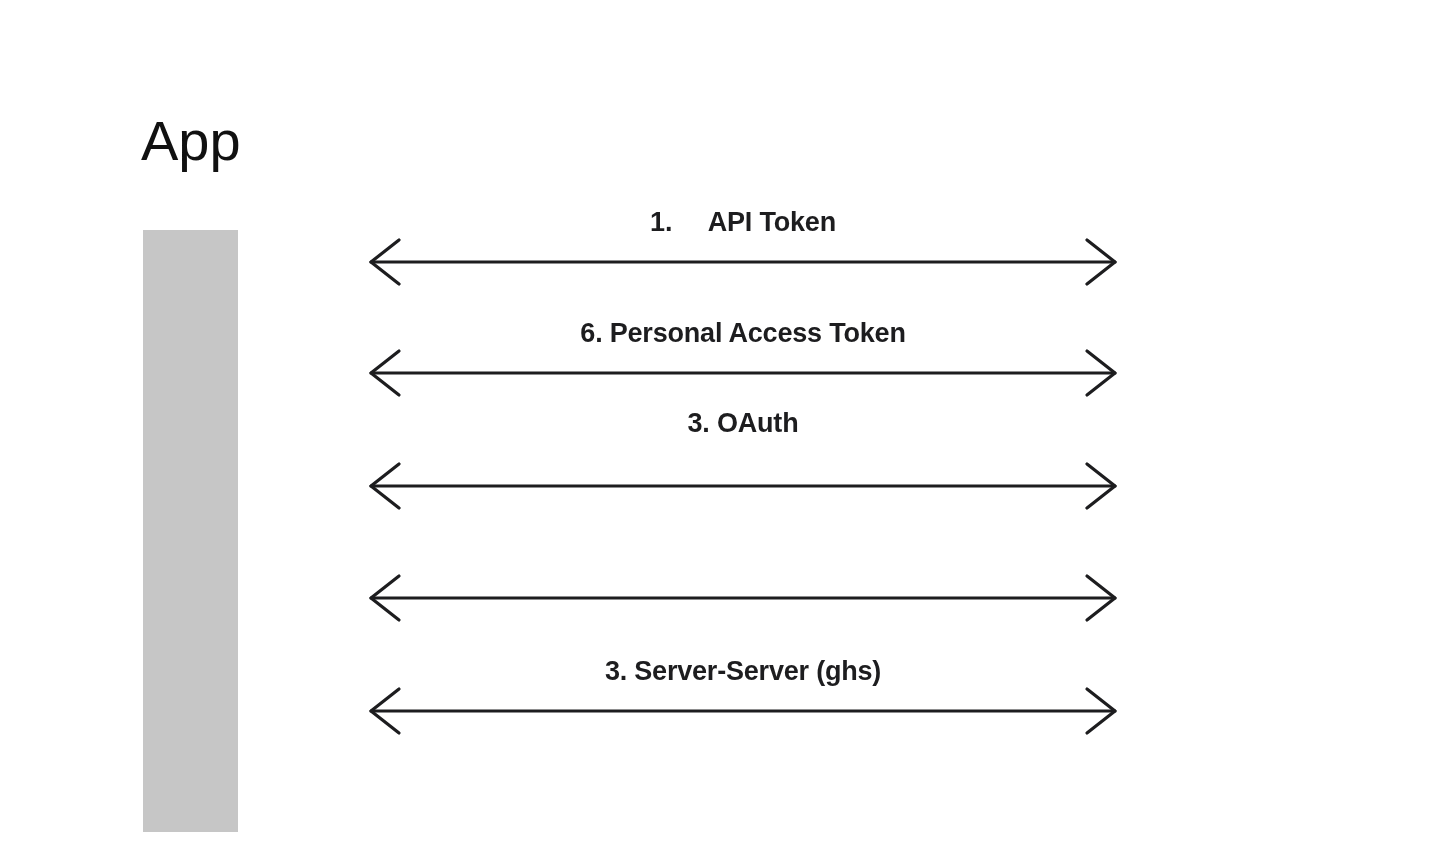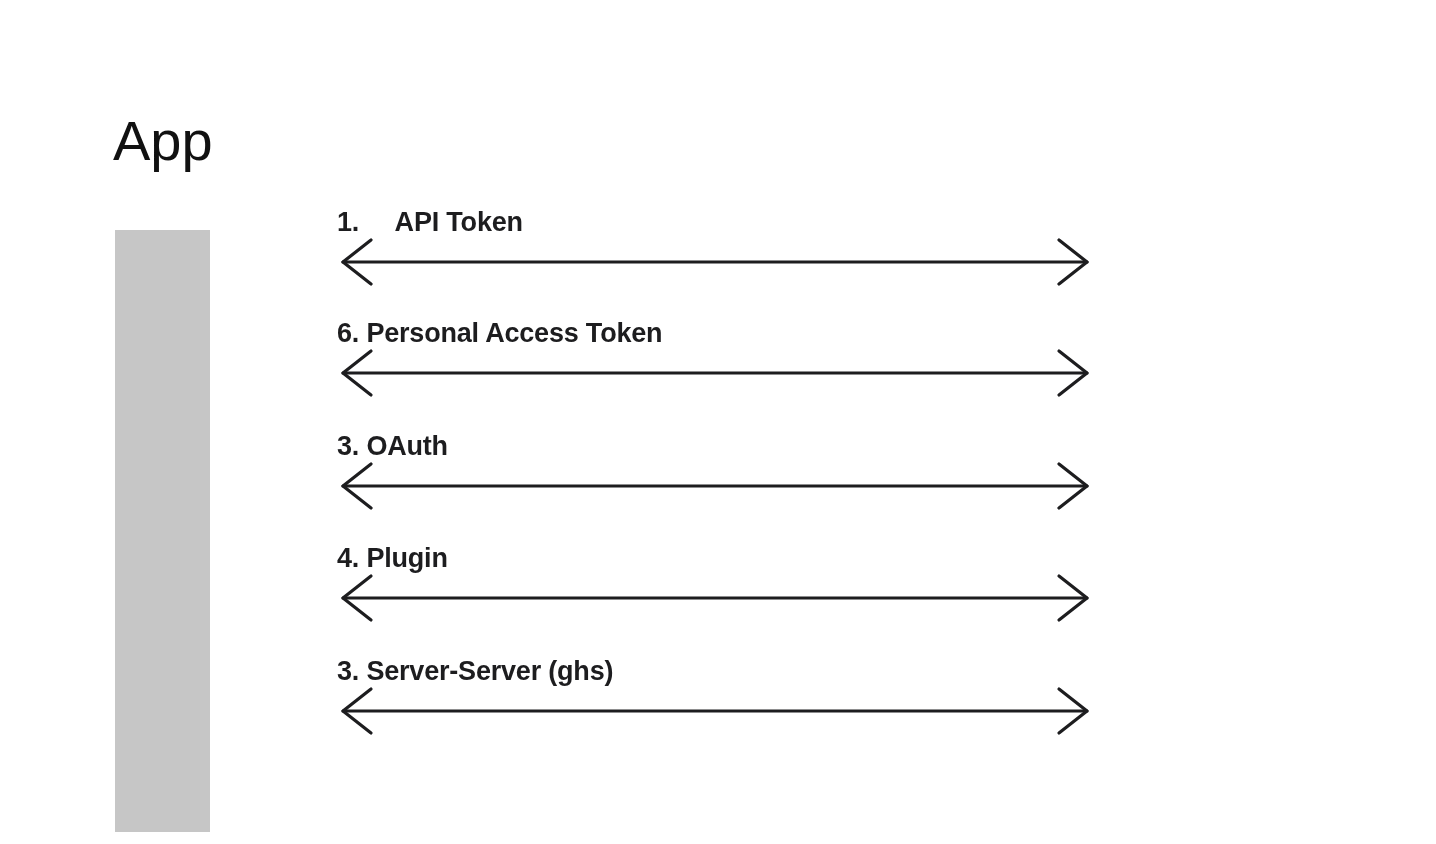--- a/index.html
+++ b/index.html
@@ -3,20 +3,21 @@
 <meta charset="utf-8">
 <style>
   html, body { margin: 0; padding: 0; background: #ffffff; }
   .frame {
     position: relative;
     width: 1156px;
     height: 844px;
     background: #ffffff;
     overflow: hidden;
     font-family: "Liberation Sans", sans-serif;
+    margin-left: 28px;
   }
   .page-title {
     position: absolute;
     left: 113px;
     top: 110px;
     font-size: 56px;
     font-weight: 400;
     color: #111111;
     letter-spacing: 0px;
     line-height: 1.1;
@@ -40,37 +41,37 @@
   }
   .bar.right {
     left: 1222px;
     width: 98px;
     background: linear-gradient(180deg, #7bbb53 0%, #8cd55f 55%, #9fec69 100%);
   }
   .conn-label {
     position: absolute;
     left: 337px;
     width: 756px;
-    text-align: left;
+    text-align: center;
     font-size: 27px;
     font-weight: 700;
     color: #1d1d1f;
     white-space: pre;
     letter-spacing: -0.2px;
   }
   .conn-arrow {
     position: absolute;
     left: 337px;
     width: 756px;
     height: 64px;
   }
   .conn-arrow svg { display: block; }
   .lbl-1 { top: 207px; }
   .lbl-2 { top: 318px; }
-  .lbl-3 { top: 431px; }
+  .lbl-3 { top: 408px; }
   .lbl-4 { top: 543px; }
   .lbl-5 { top: 656px; }
   .arr-1 { top: 230px; }
   .arr-2 { top: 341px; }
   .arr-3 { top: 454px; }
   .arr-4 { top: 566px; }
   .arr-5 { top: 679px; }
   .arrow-stroke {
     stroke: #1d1d1f;
     stroke-width: 3.2;
@@ -133,21 +134,20 @@
 
   <div class="conn-label lbl-3">3. OAuth</div>
   <div class="conn-arrow arr-3">
     <svg width="756" height="64" viewBox="0 0 756 64">
       <line class="arrow-stroke" x1="6" y1="32" x2="750" y2="32"></line>
       <path class="arrow-stroke" d="M34 10 L6 32 L34 54"></path>
       <path class="arrow-stroke" d="M722 10 L750 32 L722 54"></path>
     </svg>
   </div>
 
-  <div class="conn-label lbl-4">4. Plugin</div>
   <div class="conn-arrow arr-4">
     <svg width="756" height="64" viewBox="0 0 756 64">
       <line class="arrow-stroke" x1="6" y1="32" x2="750" y2="32"></line>
       <path class="arrow-stroke" d="M34 10 L6 32 L34 54"></path>
       <path class="arrow-stroke" d="M722 10 L750 32 L722 54"></path>
     </svg>
   </div>
 
   <div class="conn-label lbl-5">3. Server-Server (ghs)</div>
   <div class="conn-arrow arr-5">

